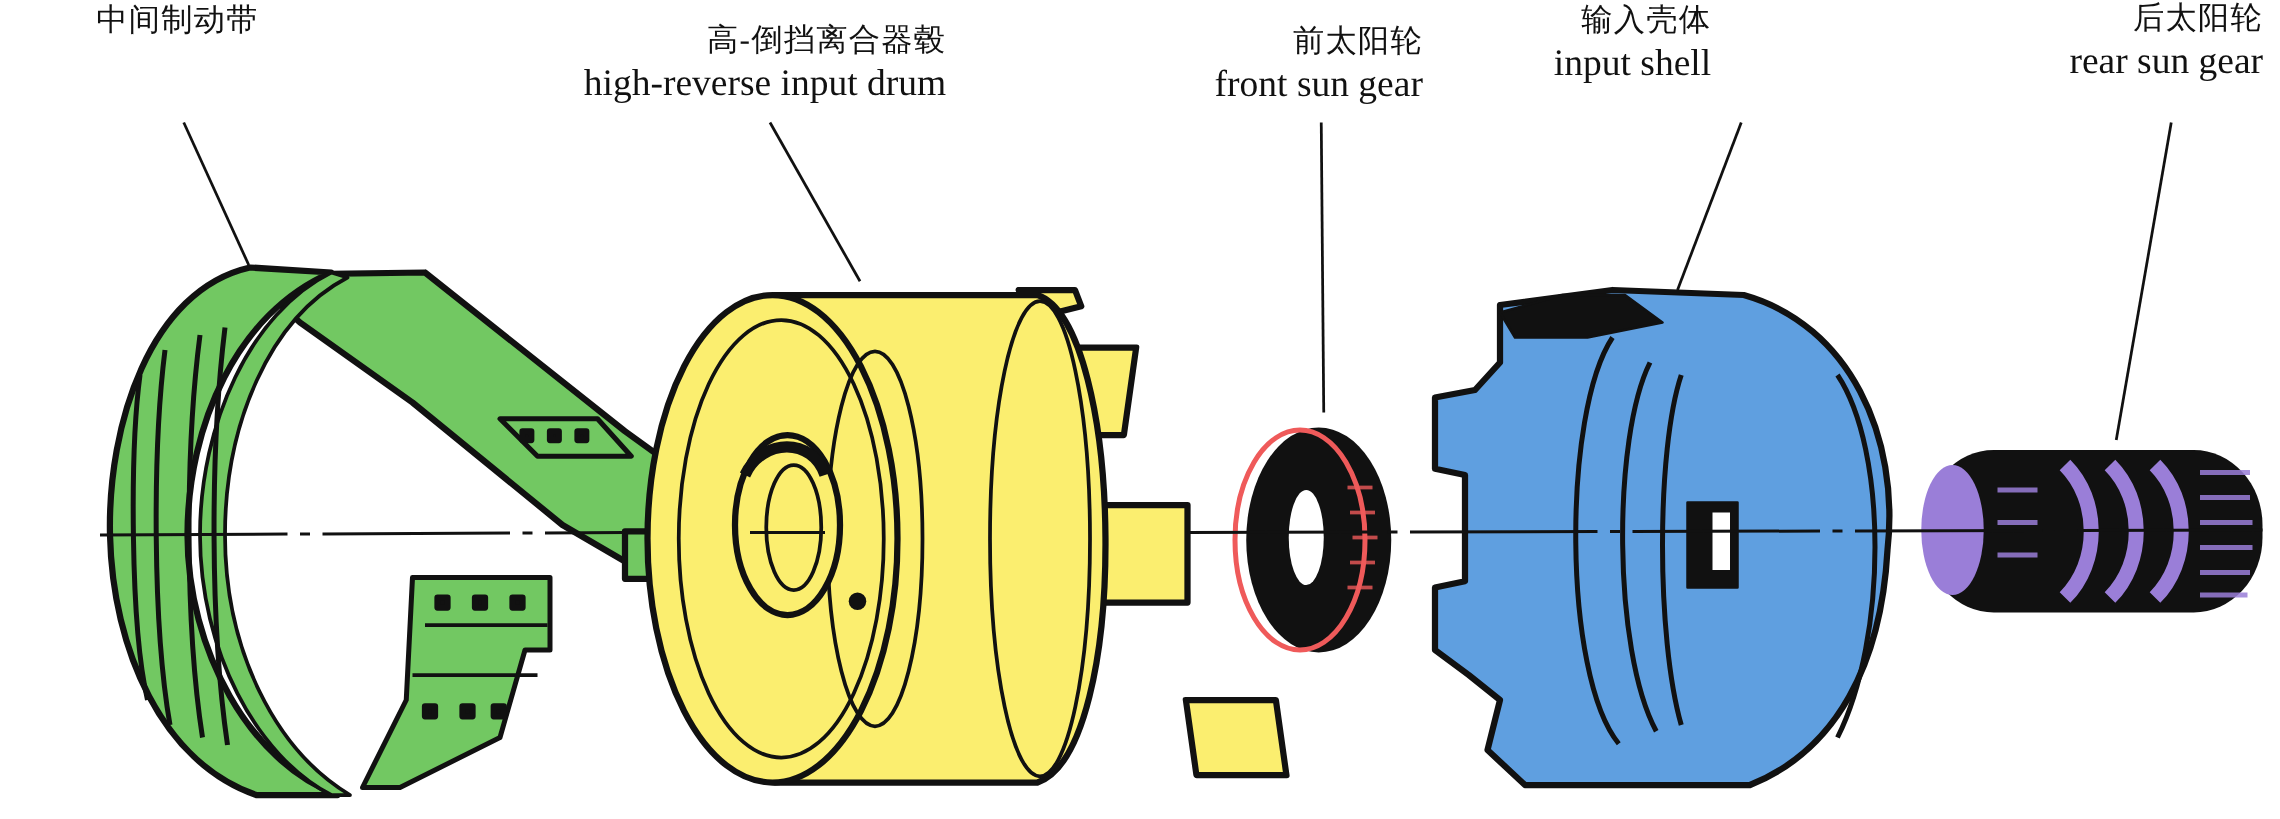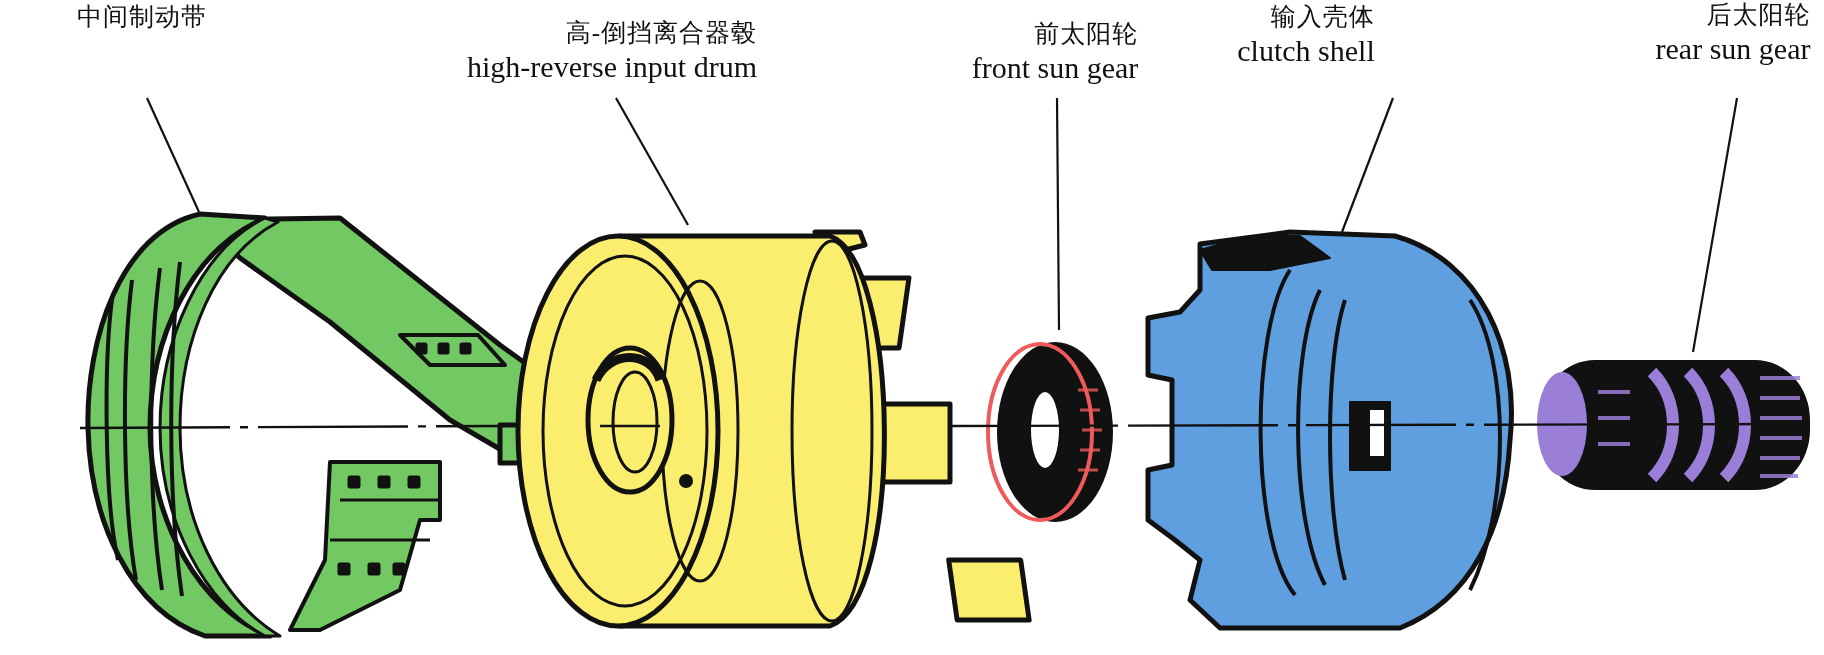--- a/index.html
+++ b/index.html
@@ -19,21 +19,21 @@
 <div class="label" style="left:612px; top:18px;">
   <span class="zh">高-倒挡离合器毂</span>
   <span class="en">high-reverse input drum</span>
 </div>
 <div class="label" style="left:1055px; top:19px;">
   <span class="zh">前太阳轮</span>
   <span class="en">front sun gear</span>
 </div>
 <div class="label" style="left:1306px; top:2px;">
   <span class="zh">输入壳体</span>
-  <span class="en">clutch shell</span>
+  <span class="en">input shell</span>
 </div>
 <div class="label" style="left:1733px; top:0;">
   <span class="zh">后太阳轮</span>
   <span class="en">rear sun gear</span>
 </div>
 
 <svg class="art" width="1824" height="655" viewBox="0 0 1824 655">
 
   <g stroke="#111" stroke-width="2.2" fill="none">
     <line x1="147" y1="98" x2="199" y2="212"></line>

